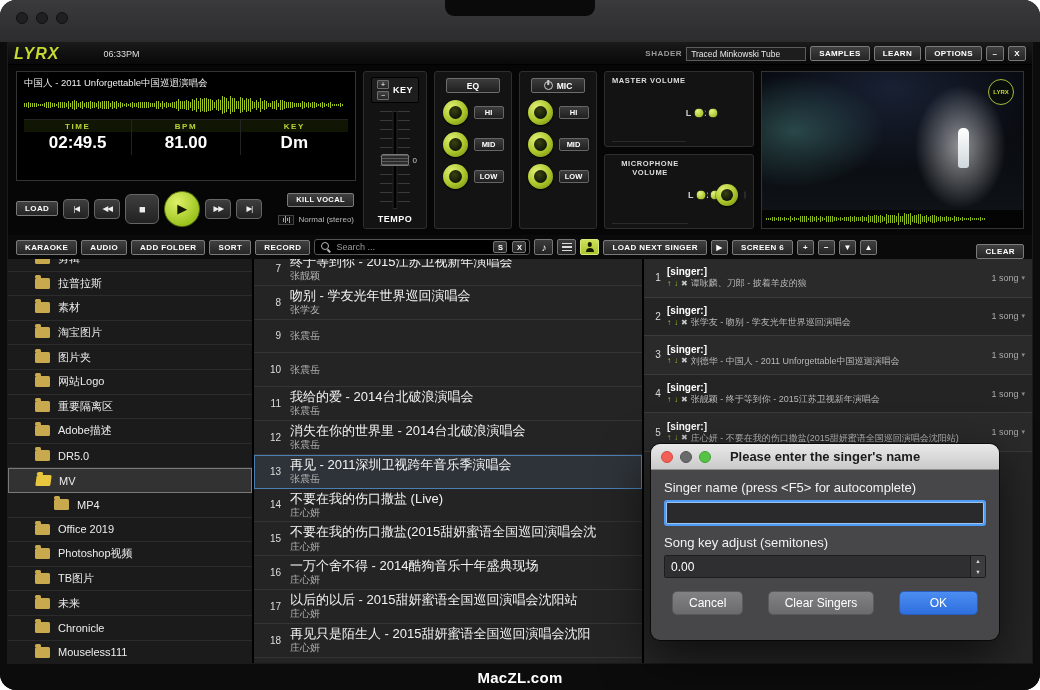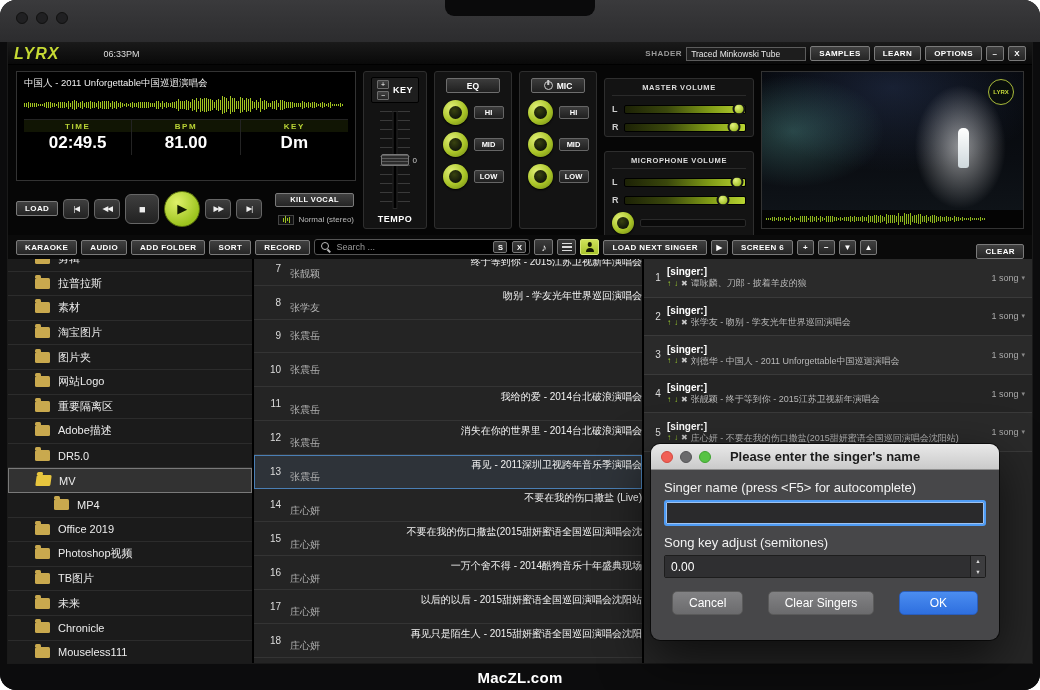--- a/index.html
+++ b/index.html
@@ -34,21 +34,21 @@
   .stats{display:flex;border-top:1px solid #232323;margin-top:2px;}
   .stat{flex:1;text-align:center;border-right:1px solid #232323;}
   .stat:last-child{border-right:none;}
   .stat-label{color:#b9d335;font-size:8px;font-weight:bold;letter-spacing:1.5px;padding:2px 0 1px;background:#111504;}
   .stat-value{color:#fff;font-size:17px;font-weight:bold;padding:1px 0 2px;}
   .transport{height:48px;flex:none;display:flex;align-items:center;gap:5px;padding-top:7px;}
   .tbtn{height:20px;min-width:26px;background:linear-gradient(#3e3e3e,#222);border:1px solid #666;border-radius:4px;color:#eee;font-size:7.5px;display:inline-flex;align-items:center;justify-content:center;white-space:nowrap;letter-spacing:-1px;}
   .stop{width:34px;height:30px;font-size:11px;border-radius:6px;letter-spacing:0;}
   .play{width:36px;height:36px;flex:none;border-radius:50%;background:radial-gradient(circle at 35% 30%,#dff06a,#9cc41e 72%);border:1px solid #5b720e;display:flex;align-items:center;justify-content:center;color:#101802;font-size:13px;}
   .transport-right{margin-left:auto;display:flex;flex-direction:column;align-items:flex-end;gap:8px;padding-right:2px;}
-  .killvocal{height:14px;font-size:7.5px;padding:0 14px;}
+  .killvocal{height:14px;font-size:7.5px;padding:0 8px;}
   .mode-row{display:flex;align-items:center;gap:4px;}
   .mode-icon{width:16px;height:10px;background:#111;border:1px solid #444;display:flex;align-items:center;justify-content:center;gap:1px;}
   .mode-icon i{width:1px;background:#9cc41e;display:block;}
   .mode-text{color:#bbb;font-size:8px;}
   
   .panel{background:#131313;border:1px solid #2e2e2e;border-radius:3px;}
   .pitch{width:64px;flex:none;display:flex;flex-direction:column;align-items:center;padding:5px 4px 4px;}
   .keyctl{display:flex;align-items:center;gap:4px;background:#1e1e1e;border:1px solid #000;padding:2px 5px;border-radius:2px;}
   .pmcol{display:flex;flex-direction:column;gap:2px;}
   .pm{width:12px;height:9px;background:linear-gradient(#424242,#262626);border:1px solid #6e6e6e;color:#fff;font-size:7px;line-height:7px;text-align:center;border-radius:1px;}
@@ -65,21 +65,21 @@
   .power{width:9px;height:9px;border:1px solid #ccc;border-radius:50%;position:relative;flex:none;}
   .power::after{content:'';position:absolute;left:50%;top:-2px;width:1.5px;height:5px;background:#ccc;transform:translateX(-50%);}
   .knob-row{display:flex;align-items:center;gap:6px;}
   .knob{width:25px;height:25px;border-radius:50%;position:relative;flex:none;background:radial-gradient(circle at 35% 30%,#e2f078,#a9c427 55%,#6b8313 100%);box-shadow:0 1px 2px #000;}
   .knob::after{content:'';position:absolute;inset:6px;border-radius:50%;background:radial-gradient(circle at 40% 35%,#39430f,#10140a 75%);}
   .knob.sm{width:22px;height:22px;}
   .knob.sm::after{inset:5px;}
   .knob-label{min-width:30px;height:13px;background:linear-gradient(#3c3c3c,#202020);border:1px solid #666;color:#fff;font-size:7.5px;font-weight:bold;display:flex;align-items:center;justify-content:center;border-radius:2px;}
   
   .volcol{width:150px;flex:none;display:flex;flex-direction:column;gap:7px;}
-  .volpanel{flex:1;padding:4px 7px;display:flex;flex-direction:column;margin-top:7px;}
+  .volpanel{flex:1;padding:4px 7px;display:flex;flex-direction:row;}
   .vol-title{color:#ddd;font-size:7.5px;font-weight:bold;text-align:center;letter-spacing:.6px;border-bottom:1px solid #2a2a2a;padding-bottom:3px;}
   .vol-row{display:flex;align-items:center;gap:5px;margin-top:8px;}
   .vol-ch{color:#ccc;font-size:9px;font-weight:bold;width:7px;flex:none;}
   .vol-track{flex:1;height:9px;background:linear-gradient(90deg,#1d2206 0%,#3a470c 35%,#7f9a16 70%,#b8d431 100%);border:1px solid #000;position:relative;border-radius:2px;}
   .vol-handle{position:absolute;top:50%;transform:translate(-50%,-50%);width:13px;height:13px;border-radius:50%;background:radial-gradient(circle at 35% 30%,#e4f37e,#a6c32d 70%);border:2px solid #151515;}
   .vol-extra{display:flex;align-items:center;gap:6px;margin-top:7px;}
   .meter{flex:1;height:8px;background:#0a0a0a;border:1px solid #2a2a2a;border-radius:2px;}
   
   .video{flex:1;position:relative;border:1px solid #333;overflow:hidden;background:
     radial-gradient(70px 95px at 76% 48%,rgba(255,255,255,.55),rgba(255,255,255,0) 65%),
@@ -116,21 +116,21 @@
   .folder{width:15px;height:11px;position:relative;background:#c9a94e;border-radius:1.5px;flex:none;}
   .folder::before{content:'';position:absolute;top:-3px;left:0;width:6px;height:3px;background:#c9a94e;border-radius:1.5px 1.5px 0 0;}
   .folder.open{background:#e8c63e;transform:skewX(-8deg);}
   .folder.open::before{background:#e8c63e;}
   .songlist{width:390px;flex:none;background:#242424;border-right:2px solid #000;overflow:hidden;}
   .song-row{height:33.8px;display:flex;align-items:center;border-bottom:1px solid #343434;}
   .song-row.partial{margin-top:-7px;}
   .song-row.selected{background:#2e3339;outline:1px solid #4a7fb5;outline-offset:-1px;}
   .song-num{width:36px;flex:none;text-align:right;color:#ddd;font-size:10px;padding-right:9px;}
   .song-main{flex:1;overflow:hidden;line-height:1.25;}
-  .song-title{display:block;color:#f2f2f2;font-size:10px;white-space:nowrap;overflow:hidden;text-align:right;}
+  .song-title{display:block;color:#f2f2f2;font-size:13px;white-space:nowrap;overflow:hidden;}
   .song-artist{display:block;color:#b3b3b3;font-size:10px;}
   .queue{flex:1;background:#262626;overflow:hidden;position:relative;}
   .q-row{height:38.6px;border-bottom:1px solid #3a3a3a;display:flex;align-items:center;padding:0 7px 0 5px;background:#2a2a2a;}
   .q-row.alt{background:#242424;}
   .q-num{width:18px;flex:none;text-align:center;color:#ddd;font-size:10px;}
   .q-main{flex:1;overflow:hidden;line-height:1.3;}
   .q-singer{color:#fff;font-size:10px;font-weight:bold;}
   .q-songline{display:flex;align-items:center;gap:3px;color:#b8b8b8;font-size:9px;white-space:nowrap;overflow:hidden;}
   .q-ico{color:#9ecf2e;font-size:8px;}
   .q-ico.del{color:#c9c9c9;}

